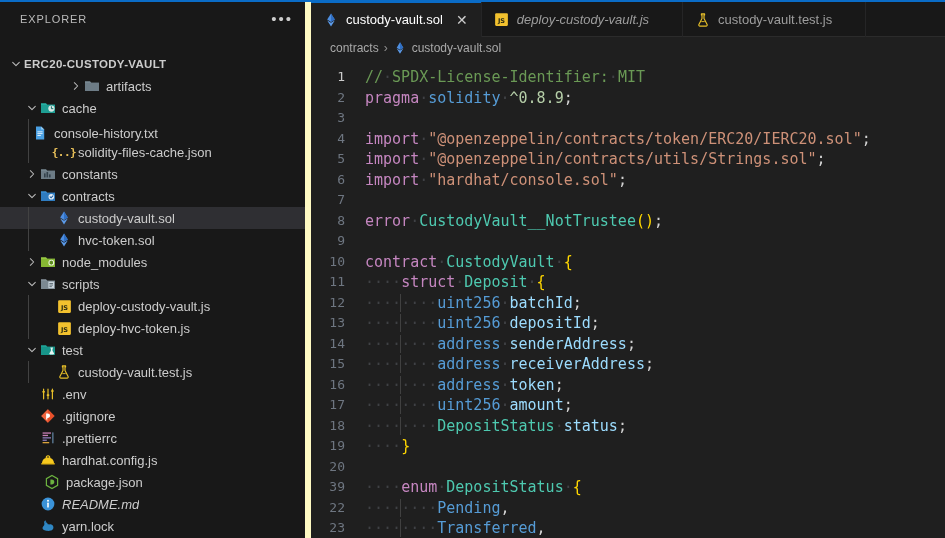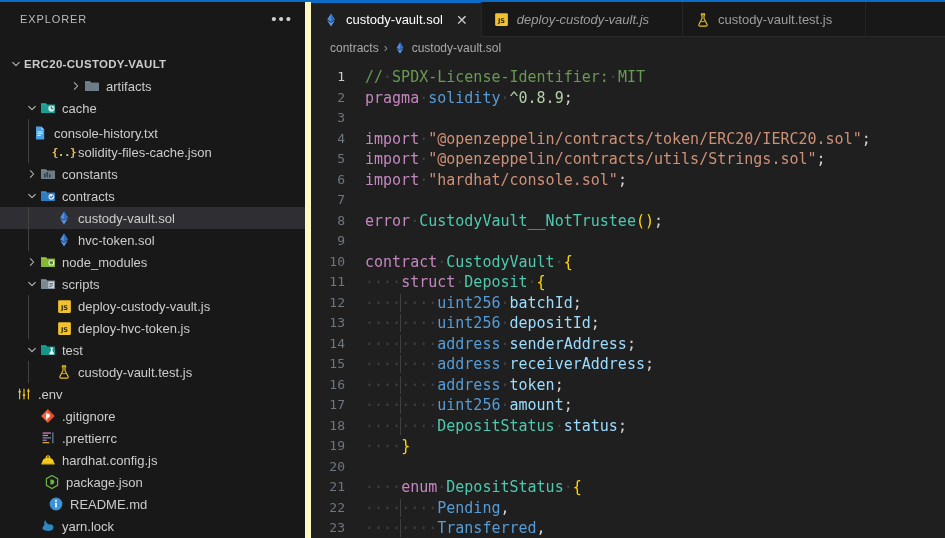--- a/index.html
+++ b/index.html
@@ -336,21 +336,21 @@
             <div class="guide" style="left: 28px;"></div>
             <span class="twisty"></span>
             <span class="ficon">
               <svg width="16" height="16" viewBox="0 0 16 16" xmlns="http://www.w3.org/2000/svg">
                 <path d="M6.4 1.9h3.2v1h-.6v3.5l3.1 6c.4.8-.1 1.7-1 1.7H4.9c-.9 0-1.4-.9-1-1.7l3.1-6V2.9h-.6z" fill="none" stroke="#e8c029" stroke-width="1.15" stroke-linejoin="round"></path>
                 <path d="M6.3 9.6h3.4" stroke="#e8c029" stroke-width=".9"></path>
               </svg>
             </span>
             <span class="label">custody-vault.test.js</span>
           </div>
-          <div class="row" style="">
+          <div class="row" style="padding-left: 24px;">
             <span class="twisty"></span>
             <span class="ficon">
               <svg width="16" height="16" viewBox="0 0 16 16" xmlns="http://www.w3.org/2000/svg">
                 <g stroke="#e8c029" stroke-width="1.2" stroke-linecap="round">
                   <path d="M3.6 3.2v9.6M8 3.2v9.6M12.4 3.2v9.6"></path>
                 </g>
                 <g fill="#e8c029">
                   <rect x="2.3" y="5" width="2.6" height="1.6" rx=".4"></rect>
                   <rect x="6.7" y="8.3" width="2.6" height="1.6" rx=".4"></rect>
                   <rect x="11.1" y="4.2" width="2.6" height="1.6" rx=".4"></rect>
@@ -404,21 +404,21 @@
           <div class="row" style="padding-left: 28px;">
             <span class="twisty"></span>
             <span class="ficon">
               <svg width="16" height="16" viewBox="0 0 16 16" xmlns="http://www.w3.org/2000/svg">
                 <path d="M8 1.4l5.6 3.3v6.6L8 14.6 2.4 11.3V4.7z" fill="none" stroke="#6cb33f" stroke-width="1.2"></path>
                 <path d="M6.4 5.6h1.3c1.8 0 2.6 1 2.6 2.4 0 1.6-1 2.5-2.6 2.5H6.4z" fill="#6cb33f"></path>
               </svg>
             </span>
             <span class="label">package.json</span>
           </div>
-          <div class="row" style="padding-left: 32px;">
+          <div class="row" style="padding-left: 24px; font-style: italic;">
             <span class="twisty"></span>
             <span class="ficon">
               <svg width="16" height="16" viewBox="0 0 16 16" xmlns="http://www.w3.org/2000/svg">
                 <circle cx="8" cy="8" r="6.4" fill="#3a92d8"></circle>
                 <rect x="7.2" y="6.6" width="1.6" height="5" rx=".6" fill="#ffffff"></rect>
                 <circle cx="8" cy="4.7" r="1" fill="#ffffff"></circle>
               </svg>
             </span>
             <span class="label">README.md</span>
           </div>
@@ -500,21 +500,21 @@
             <div class="ln">11</div>
             <div class="ln">12</div>
             <div class="ln">13</div>
             <div class="ln">14</div>
             <div class="ln">15</div>
             <div class="ln">16</div>
             <div class="ln">17</div>
             <div class="ln">18</div>
             <div class="ln">19</div>
             <div class="ln">20</div>
-            <div class="ln">21</div>
+            <div class="ln">39</div>
             <div class="ln">22</div>
             <div class="ln">23</div>
           </div>
         <div class="code" id="code">
             <div class="cl"><span class="cmt">//<span class="ws">·</span>SPDX-License-Identifier:<span class="ws">·</span>MIT</span></div>
             <div class="cl"><span class="kw">pragma</span><span class="ws">·</span><span class="kw2">solidity</span><span class="ws">·</span><span class="num">^0.8.9</span><span class="punc">;</span></div>
             <div class="cl">&nbsp;</div>
             <div class="cl"><span class="kw">import</span><span class="ws">·</span><span class="str">"@openzeppelin/contracts/token/ERC20/IERC20.sol"</span><span class="punc">;</span></div>
             <div class="cl"><span class="kw">import</span><span class="ws">·</span><span class="str">"@openzeppelin/contracts/utils/Strings.sol"</span><span class="punc">;</span></div>
             <div class="cl"><span class="kw">import</span><span class="ws">·</span><span class="str">"hardhat/console.sol"</span><span class="punc">;</span></div>

